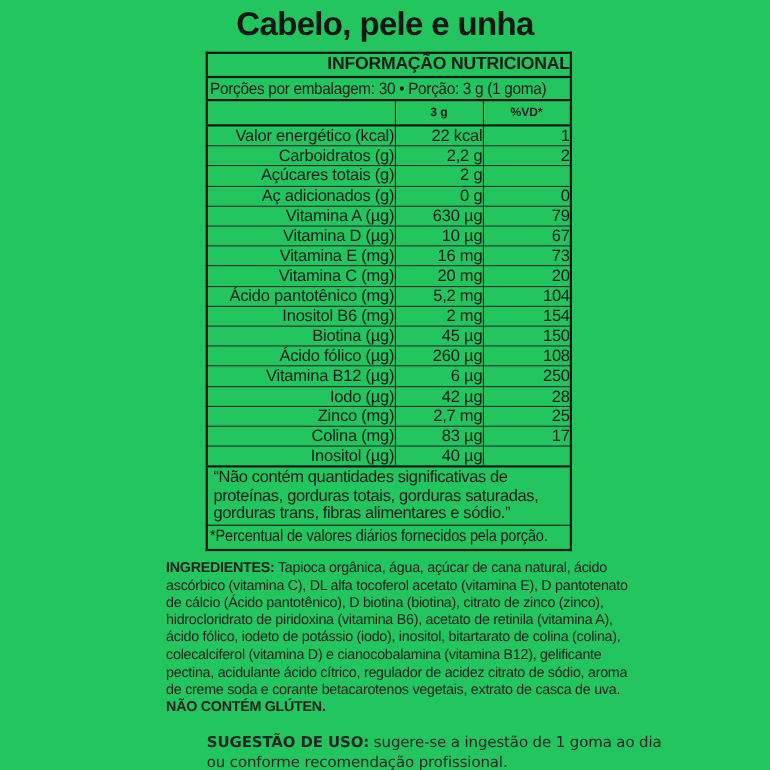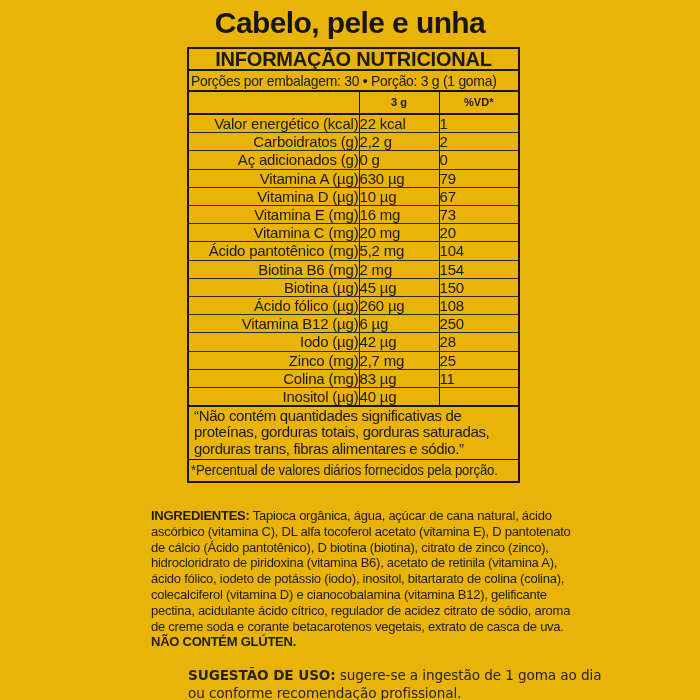--- a/index.html
+++ b/index.html
@@ -3,43 +3,43 @@
 <meta charset="utf-8">
 <style>
   * { box-sizing: border-box; }
   html, body { margin: 0; padding: 0; }
   body {
     width: 700px; height: 700px;
     background: #ffffff;
     font-family: "Liberation Sans", sans-serif;
     color: #1b1b1b;
   }
-  .sheet { position: relative; width: 700px; height: 700px; overflow: hidden; background: #eab308; }
+  .sheet { position: relative; width: 700px; height: 700px; overflow: hidden; background: #22c55e; }
 
   .page-title {
     position: absolute; top: 6px; left: 0; width: 100%;
     margin: 0; text-align: center;
     font-size: 30px; font-weight: bold; letter-spacing: -0.6px;
     color: #161616;
   }
 
   table.nutri {
     position: absolute; top: 47px; left: 187px;
     width: 331px; table-layout: fixed;
     border-collapse: collapse;
     border: 2.5px solid #161616;
   }
   col.c1 { width: 171px; }
   col.c2 { width: 80px; }
   col.c3 { width: 80px; }
   td { padding: 0; }
 
   td.thead {
-    text-align: center; font-weight: bold;
-    font-size: 20px; line-height: 20px; letter-spacing: -0.2px;
+    text-align: right; font-weight: bold;
+    font-size: 16px; line-height: 20px; letter-spacing: -0.2px;
     border-bottom: 2px solid #161616;
   }
   td.servings {
     border-bottom: 2px solid #161616;
     padding: 1px 0 1px 2px; line-height: 17px; white-space: nowrap; overflow: hidden;
   }
   .cond {
     display: inline-block; transform: scaleX(0.93); transform-origin: 0 50%;
     white-space: nowrap; font-size: 15px; letter-spacing: -0.3px;
   }
@@ -48,21 +48,21 @@
     line-height: 21px; border-bottom: 2.5px solid #161616;
   }
   .vline { border-left: 1.6px solid #161616; }
 
   tr.row td {
     border-bottom: 1.3px solid #2c2c2c;
     font-size: 15px; line-height: 17.2px; letter-spacing: -0.2px;
   }
   tr.row td.lbl { text-align: right; padding-left: 5px; white-space: nowrap; overflow: hidden; }
   tr.row td.lbl.indent { padding-left: 15px; }
-  tr.row td.val, tr.row td.dv { text-align: left; }
+  tr.row td.val, tr.row td.dv { text-align: right; }
   tr.row.last td { border-bottom: 2.5px solid #161616; }
 
   tr.noterow td {
     border-bottom: 1.5px solid #161616;
     font-size: 15px; line-height: 16.2px; letter-spacing: -0.35px;
     padding: 1px 2px 2px 5px;
     margin-left: 27px;
   }
   tr.footrow td { padding: 1px 4px 2px 2px; white-space: nowrap; overflow: hidden; }
   .cond2 {
@@ -116,20 +116,25 @@
         <td class="lbl">Valor energético (kcal)</td>
         <td class="val vline">22 kcal</td>
         <td class="dv vline">1</td>
       </tr>
       <tr class="row">
         <td class="lbl">Carboidratos (g)</td>
         <td class="val vline">2,2 g</td>
         <td class="dv vline">2</td>
       </tr>
       <tr class="row">
+        <td class="lbl">Açúcares totais (g)</td>
+        <td class="val vline">2 g</td>
+        <td class="dv vline"></td>
+      </tr>
+      <tr class="row">
         <td class="lbl indent">Aç adicionados (g)</td>
         <td class="val vline">0 g</td>
         <td class="dv vline">0</td>
       </tr>
       <tr class="row">
         <td class="lbl">Vitamina A (µg)</td>
         <td class="val vline">630 µg</td>
         <td class="dv vline">79</td>
       </tr>
       <tr class="row">
@@ -146,21 +151,21 @@
         <td class="lbl">Vitamina C (mg)</td>
         <td class="val vline">20 mg</td>
         <td class="dv vline">20</td>
       </tr>
       <tr class="row">
         <td class="lbl">Ácido pantotênico (mg)</td>
         <td class="val vline">5,2 mg</td>
         <td class="dv vline">104</td>
       </tr>
       <tr class="row">
-        <td class="lbl">Biotina B6 (mg)</td>
+        <td class="lbl">Inositol B6 (mg)</td>
         <td class="val vline">2 mg</td>
         <td class="dv vline">154</td>
       </tr>
       <tr class="row">
         <td class="lbl">Biotina (µg)</td>
         <td class="val vline">45 µg</td>
         <td class="dv vline">150</td>
       </tr>
       <tr class="row">
         <td class="lbl">Ácido fólico (µg)</td>
@@ -178,21 +183,21 @@
         <td class="dv vline">28</td>
       </tr>
       <tr class="row">
         <td class="lbl">Zinco (mg)</td>
         <td class="val vline">2,7 mg</td>
         <td class="dv vline">25</td>
       </tr>
       <tr class="row">
         <td class="lbl">Colina (mg)</td>
         <td class="val vline">83 µg</td>
-        <td class="dv vline">11</td>
+        <td class="dv vline">17</td>
       </tr>
       <tr class="row last">
         <td class="lbl">Inositol (µg)</td>
         <td class="val vline">40 µg</td>
         <td class="dv vline"></td>
       </tr>
 
       <tr class="noterow">
         <td colspan="3">“Não contém quantidades significativas de proteínas, gorduras totais, gorduras saturadas, gorduras trans, fibras alimentares e sódio.”</td>
       </tr>

